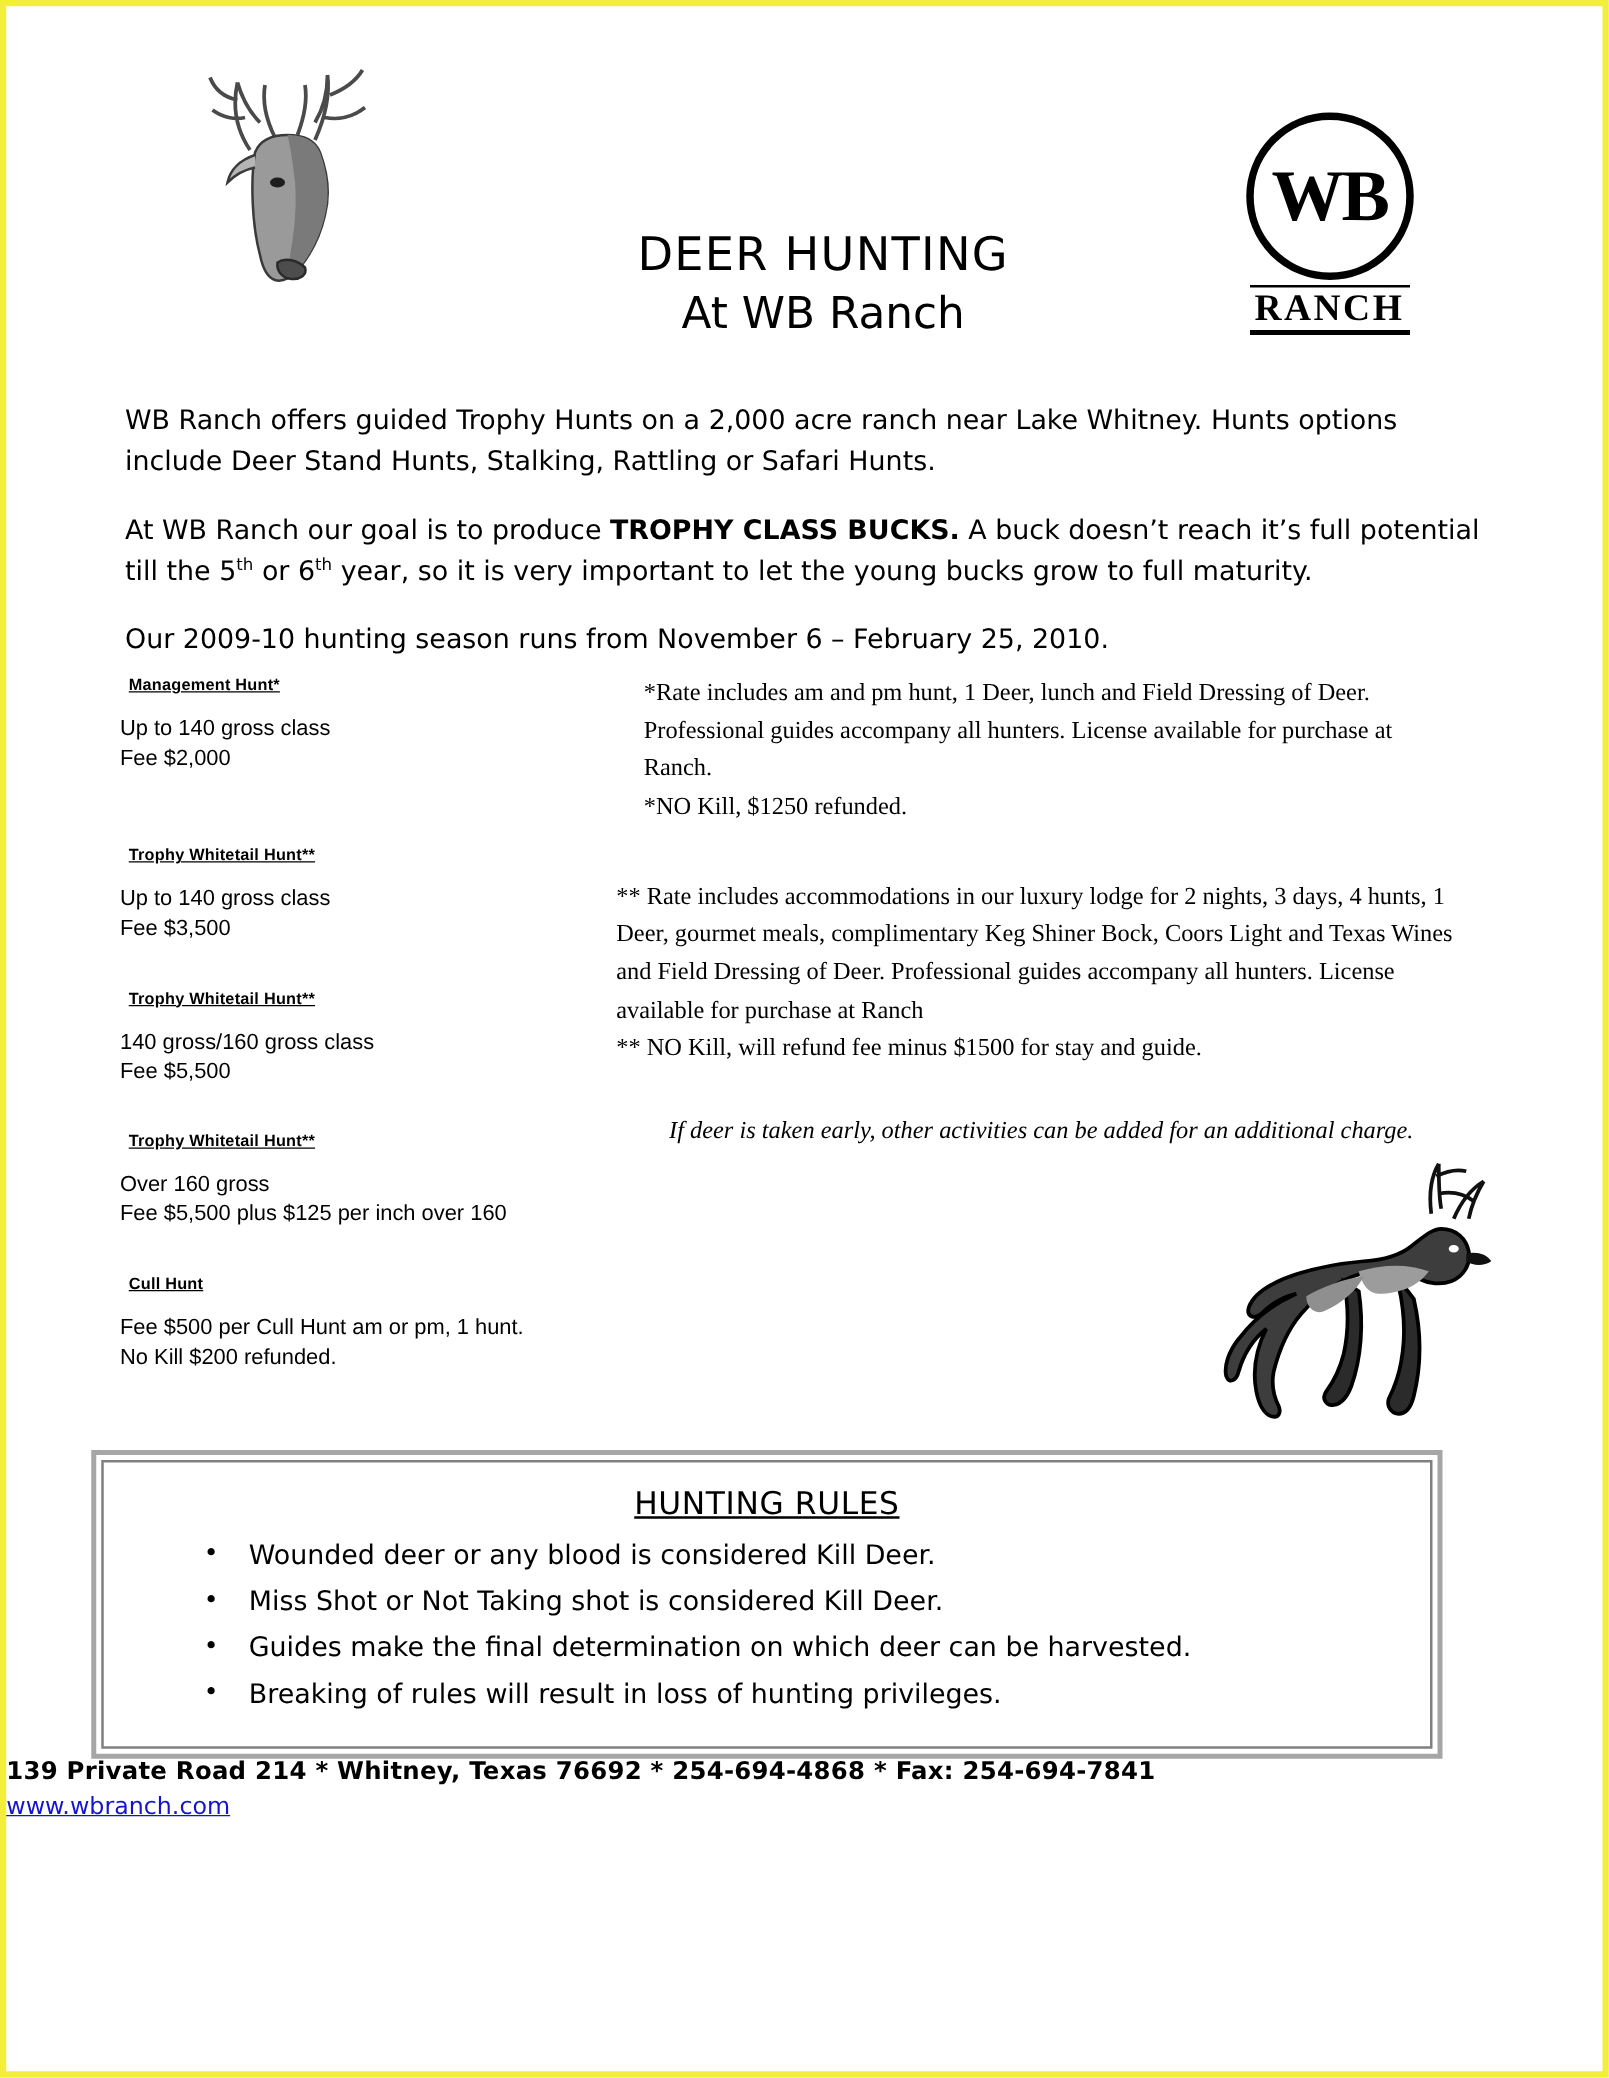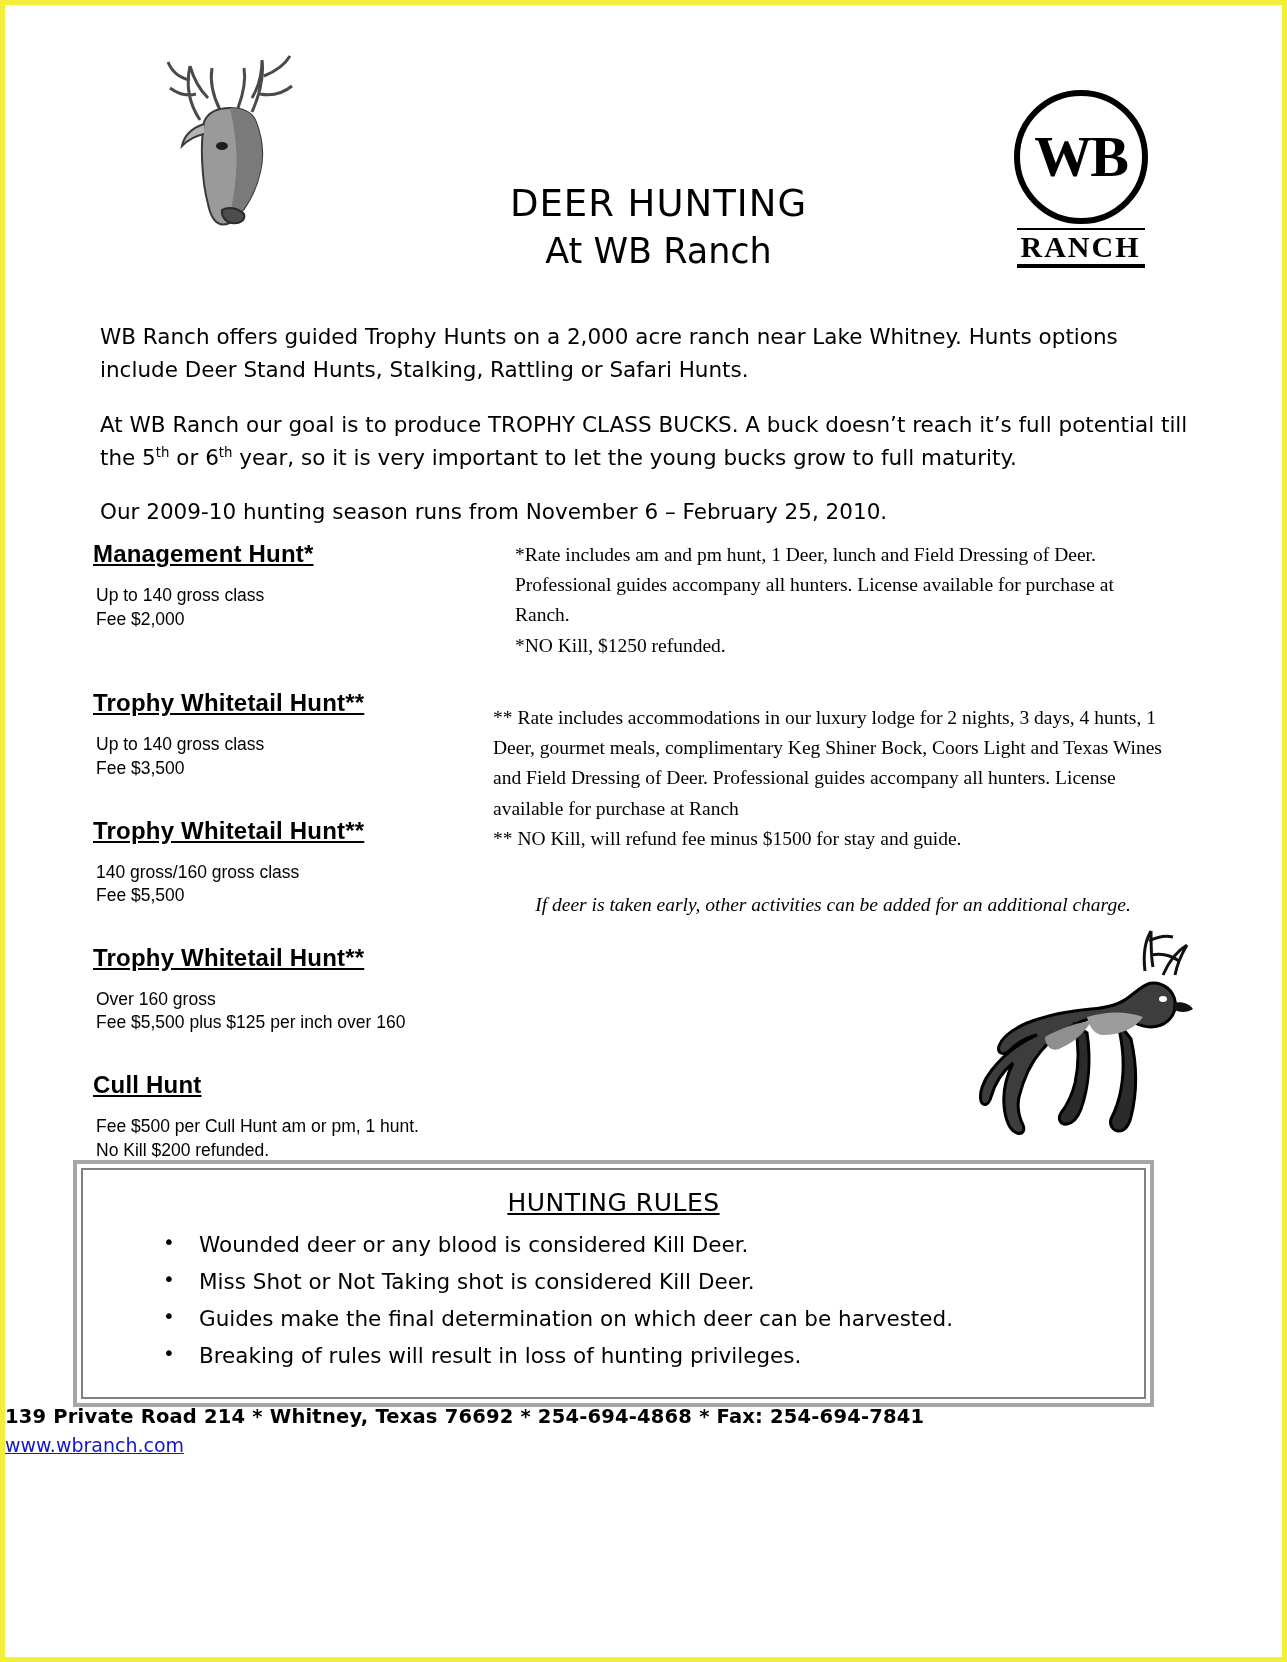--- a/index.html
+++ b/index.html
@@ -38,21 +38,21 @@
   }
   .deer-head {
     position: absolute;
     left: 155px;
     top: 45px;
     width: 175px;
     height: 185px;
   }
   .wb-logo {
     position: absolute;
-    right: 129px;
+    right: 146px;
     top: 85px;
     width: 145px;
     height: 180px;
     text-align: center;
   }
   .wb-circle {
     width: 122px;
     height: 122px;
     border: 6px solid #000;
     border-radius: 50%;
@@ -105,21 +105,21 @@
   .intro {
     position: absolute;
     left: 95px;
     top: 315px;
     width: 1090px;
     font-family: "DejaVu Sans", sans-serif;
     font-size: 21.5px;
     line-height: 1.55;
   }
   .intro p { margin: 0 0 21px 0; }
-  .b { font-weight: normal; }
+  .b { font-weight: bold; }
   sup { font-size: 0.62em; vertical-align: super; }
 
   
   .cols {
     position: absolute;
     left: 88px;
     top: 535px;
     width: 1110px;
   }
   .col-left {
@@ -132,23 +132,23 @@
     position: absolute;
     left: 400px;
     top: 0;
     width: 680px;
     font-family: Liberation Serif, serif;
     font-size: 19.5px;
     line-height: 1.55;
   }
   .pkg { margin-bottom: 24px; }
   .pkg h3 {
-    margin: 0 0 16px 0;
+    margin: 0 0 16px 10px;
     font-family: "Liberation Sans", sans-serif;
-    font-size: 24px;
+    font-size: 13px;
     font-weight: bold;
     text-decoration: underline;
     letter-spacing: 0.2px;
   }
   .pkg .line {
     font-family: "Liberation Sans", sans-serif;
     font-size: 17.5px;
     line-height: 1.35;
     padding-left: 3px;
   }

